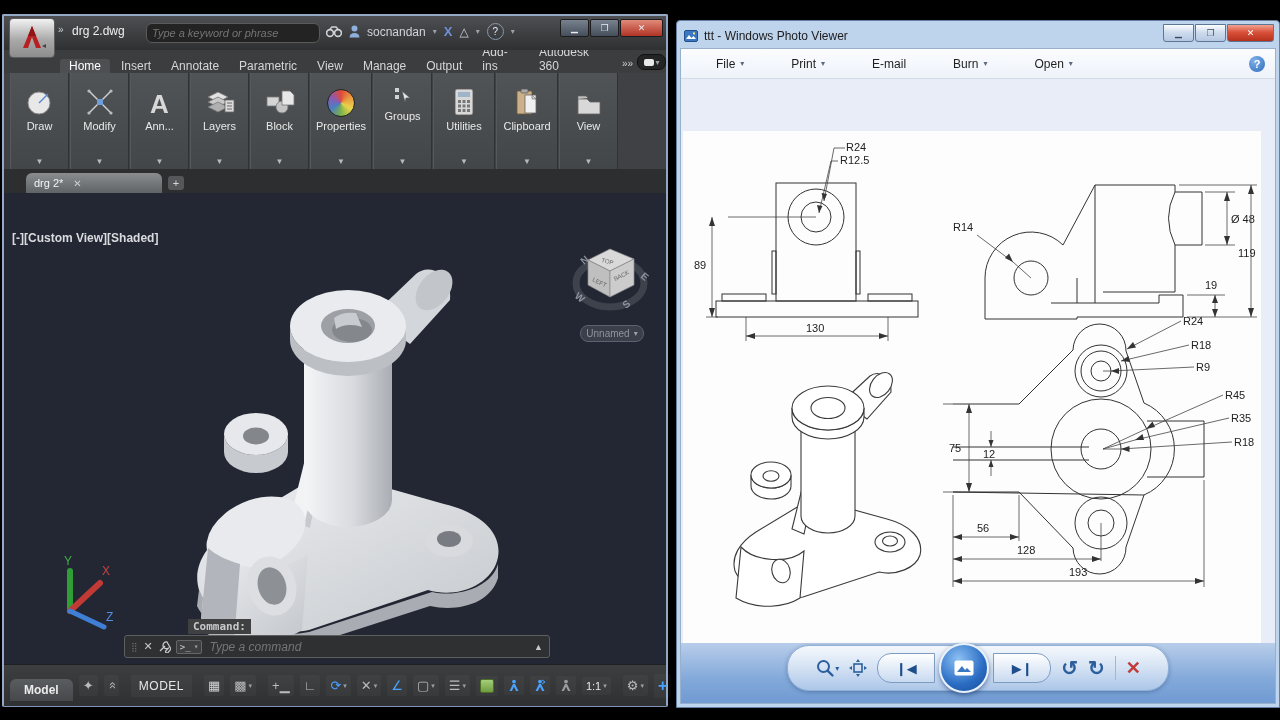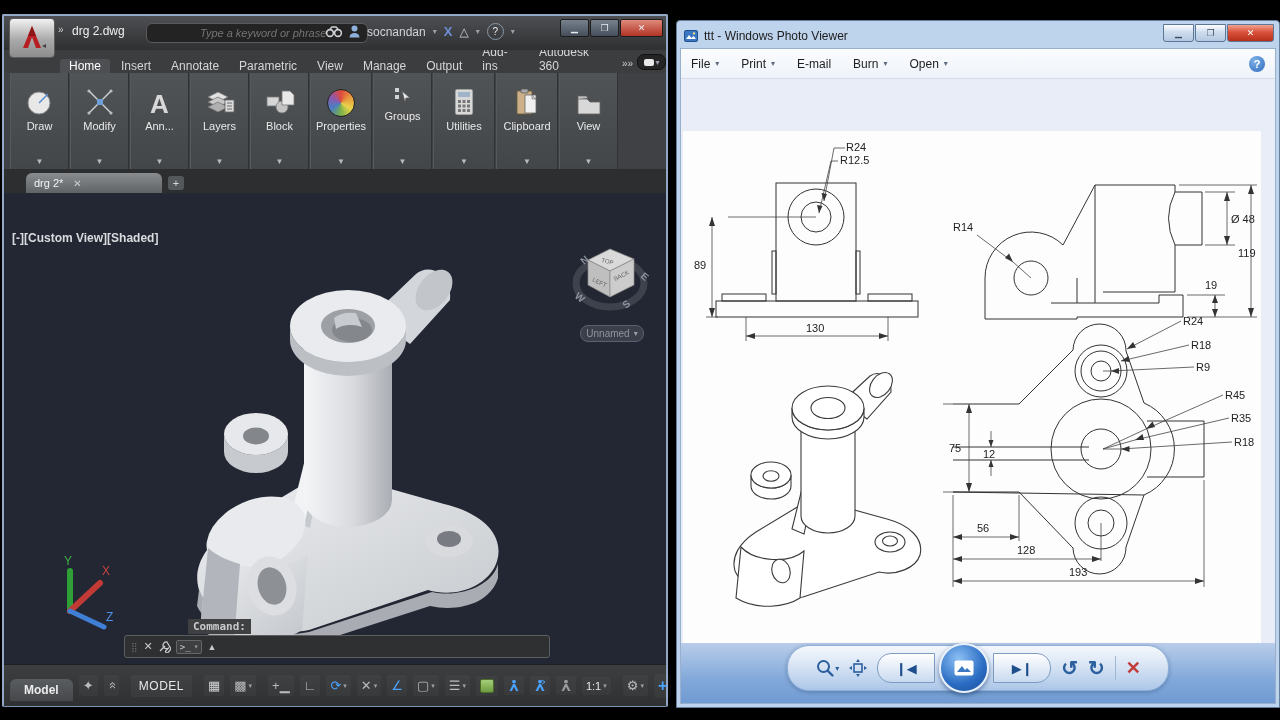--- a/index.html
+++ b/index.html
@@ -10,21 +10,21 @@
   #acad{position:absolute;left:2px;top:14px;width:666px;height:693px;
         border:2px solid #93a9c6;border-bottom:3px solid #7d96b8;border-radius:2px;
         background:#35373a;box-shadow:0 0 8px rgba(0,0,0,.7);box-sizing:border-box;}
   .ac-title{position:relative;height:34px;background:linear-gradient(#4d4f52,#2e3032);display:flex;align-items:center;}
   .ac-logo{position:absolute;left:5px;top:2px;width:44px;height:38px;border-radius:4px;
            background:linear-gradient(#f2f2f2,#a9a9a9 55%,#8d8d8d);border:1px solid #5c5c5c;
            display:flex;align-items:center;justify-content:center;z-index:5;}
   .ac-qat{position:absolute;left:54px;top:8px;color:#cfcfcf;font-size:10px;letter-spacing:-1px;}
   .ac-doc-title{position:absolute;left:68px;top:8px;color:#f0f0f0;font-size:12px;}
   .ac-search{position:absolute;left:142px;top:7px;width:172px;height:18px;background:#232323;
-             border:1px solid #5a5a5a;border-radius:6px;display:flex;align-items:center;padding-left:48px;}
+             border:1px solid #5a5a5a;border-radius:6px;display:flex;align-items:center;}
   .ac-search input{flex:1;background:transparent;border:0;outline:0;color:#999;
              font:italic 11px "Liberation Sans",sans-serif;padding:0 5px;}
   .ic-row{position:absolute;top:7px;display:flex;align-items:center;gap:7px;color:#cfd3d8;font-size:12px;}
   .caret{font-size:8px;color:#9aa0a8;}
   .winbtns{position:absolute;right:3px;top:3px;display:flex;gap:1px;}
   .wb{width:27px;height:16px;border:1px solid #1c1c1c;border-radius:2px;
       background:linear-gradient(#7c8violet7,#49525e);display:flex;align-items:center;justify-content:center;
       color:#e8ecf2;font-size:9px;background:linear-gradient(#78828f,#454e5a);}
   .wb.close{width:41px;background:linear-gradient(#e08a7a,#b13325);}
   
@@ -89,21 +89,21 @@
   .pv-title{height:24px;display:flex;align-items:center;padding:0 4px;position:relative;}
   .pv-title .t{color:#1c1c1c;font-size:12px;margin-left:6px;}
   .pv-btns{position:absolute;right:2px;top:0;display:flex;gap:1px;}
   .pvb{width:29px;height:16px;border:1px solid #5c7796;border-radius:0 0 3px 3px;
        background:linear-gradient(#fdfeff,#cfdcee 45%,#b5c8e2);display:flex;align-items:center;justify-content:center;
        color:#3a4a5e;font-size:9px;}
   .pvb.close{width:45px;background:linear-gradient(#f2a492,#d9513a 45%,#b5301c);color:#fff;}
   .pv-client{position:relative;height:654px;background:#e8edf8;border:1px solid #98b0cc;}
   .pv-menu{height:29px;background:linear-gradient(#fbfcfe,#eef3fa);border-bottom:1px solid #d4dce8;
            display:flex;align-items:center;padding:0 10px;gap:22px;position:relative;}
-  .pv-mi{color:#1e1e1e;font-size:12px;display:flex;gap:5px;align-items:center;}
+  .pv-mi{color:#1e1e1e;font-size:12px;display:flex;gap:5px;align-items:center;margin-left:25px;}
   .pv-mi .caret{color:#5c6b80;}
   .pv-help{position:absolute;right:10px;width:16px;height:16px;border-radius:50%;
            background:radial-gradient(circle at 35% 30%,#7fb2e8,#2f6bbd);color:#fff;font-size:11px;font-weight:bold;
            display:flex;align-items:center;justify-content:center;}
   .pv-canvas{position:absolute;left:2px;top:82px;width:578px;height:518px;background:#fdfdfd;}
   .pv-bottom{position:absolute;left:0;right:0;bottom:0;height:60px;
              background:linear-gradient(#b9cdea,#83a9da 60%,#6f9ad2);}
   .pv-pill{position:absolute;left:50%;transform:translateX(-50%);bottom:12px;width:380px;height:44px;
            border-radius:22px;border:1px solid #8fb0d8;
            background:linear-gradient(rgba(255,255,255,.85),rgba(214,229,247,.55));
@@ -402,20 +402,21 @@
       <div class="cmdbar">
         <span class="grip">⣿</span>
         <span class="cmdico">✕</span>
         <svg width="13" height="13" viewBox="0 0 13 13">
           <path d="M9,2 a3.4,3.4 0 1 0 2,5.6 L8,10.6 a1.4,1.4 0 0 0 2,2 L13,9 Z M2,11 l5,-5" stroke="#c9c9c9" stroke-width="1.3" fill="none"></path>
         </svg>
         <span class="prompt">
           <span>&gt;_</span>
             <span class="caret">▾</span>
         </span>
+        <input placeholder="Type a command" style="">
         <span class="cmdup">▲</span>
       </div>
     </div>
 
     <div class="ac-status">
       <span class="modeltab">Model</span>
       <span class="stbtn">✦</span>
       <span class="stbtn">
           <span class="rot90">»</span>
         </span>

